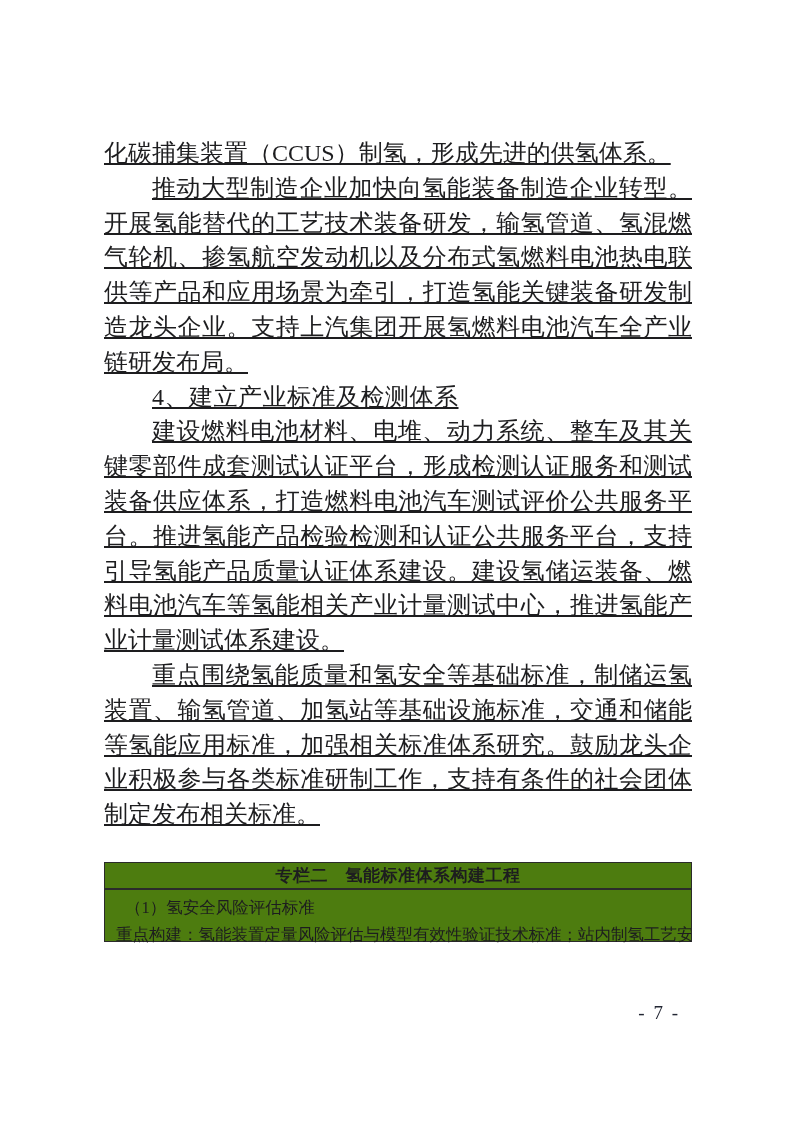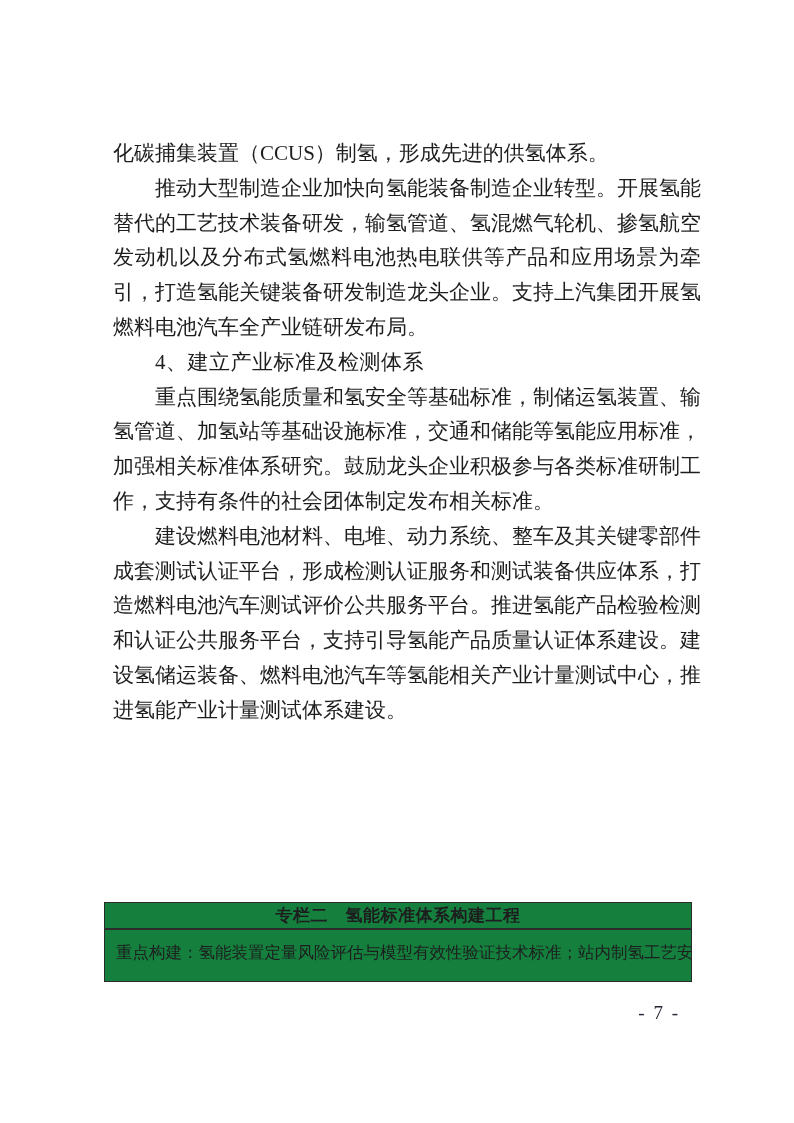--- a/index.html
+++ b/index.html
@@ -11,71 +11,71 @@
     position: relative;
     width: 794px;
     height: 1123px;
     background: #ffffff;
     overflow: hidden;
     font-family: "Liberation Serif", "DejaVu Serif", serif;
     color: #1d1d1f;
   }
   .content {
     position: absolute;
-    left: 113px;
+    left: 104px;
     top: 136px;
     width: 588px;
-    font-size: 21px;
+    font-size: 24px;
     line-height: 34.8px;
     text-align: justify;
+    text-decoration: underline;
   }
   .para {
     margin: 0;
     padding: 0;
     text-indent: 2em;
   }
   .para.no-indent {
     text-indent: 0;
   }
   .para.heading {
     text-indent: 2em;
     letter-spacing: 0.5px;
   }
   .column-box {
     position: absolute;
     left: 104px;
-    top: 902px;
+    top: 862px;
     width: 588px;
     height: 80px;
     box-sizing: border-box;
     border: 1.5px solid #2b2b2b;
     font-size: 16.5px;
     line-height: 22px;
     color: #1d1d1f;
-    background: #15803d;
+    background: #4d7c0f;
   }
   .column-box-header {
     height: 25px;
     line-height: 25px;
     text-align: center;
     font-weight: bold;
     font-size: 17px;
     border-bottom: 2px solid #2b2b2b;
     letter-spacing: 0.5px;
   }
   .column-box-row-1 {
     padding: 7px 6px 0 20px;
     white-space: nowrap;
     overflow: hidden;
   }
   .column-box-row-2 {
     padding: 5px 4px 0 11px;
     white-space: nowrap;
     overflow: hidden;
-    margin-top: 7px;
   }
   .page-footer {
     position: absolute;
     left: 104px;
     top: 1002px;
     width: 588px;
     box-sizing: border-box;
     padding-right: 12px;
     text-align: right;
     font-size: 19px;
@@ -85,24 +85,25 @@
 </style>
 </head>
 <body>
 
 <div class="page">
 
   <div class="content">
     <p class="para no-indent">化碳捕集装置（CCUS）制氢，形成先进的供氢体系。</p>
     <p class="para">推动大型制造企业加快向氢能装备制造企业转型。开展氢能替代的工艺技术装备研发，输氢管道、氢混燃气轮机、掺氢航空发动机以及分布式氢燃料电池热电联供等产品和应用场景为牵引，打造氢能关键装备研发制造龙头企业。支持上汽集团开展氢燃料电池汽车全产业链研发布局。</p>
     <p class="para heading">4、建立产业标准及检测体系</p>
+    <p class="para">建设燃料电池材料、电堆、动力系统、整车及其关键零部件成套测试认证平台，形成检测认证服务和测试装备供应体系，打造燃料电池汽车测试评价公共服务平台。推进氢能产品检验检测和认证公共服务平台，支持引导氢能产品质量认证体系建设。建设氢储运装备、燃料电池汽车等氢能相关产业计量测试中心，推进氢能产业计量测试体系建设。</p>
     <p class="para">重点围绕氢能质量和氢安全等基础标准，制储运氢装置、输氢管道、加氢站等基础设施标准，交通和储能等氢能应用标准，加强相关标准体系研究。鼓励龙头企业积极参与各类标准研制工作，支持有条件的社会团体制定发布相关标准。</p>
-    <p class="para">建设燃料电池材料、电堆、动力系统、整车及其关键零部件成套测试认证平台，形成检测认证服务和测试装备供应体系，打造燃料电池汽车测试评价公共服务平台。推进氢能产品检验检测和认证公共服务平台，支持引导氢能产品质量认证体系建设。建设氢储运装备、燃料电池汽车等氢能相关产业计量测试中心，推进氢能产业计量测试体系建设。</p>
   </div>
 
   <div class="column-box">
     <div class="column-box-header">专栏二　氢能标准体系构建工程</div>
+    <div class="column-box-row-1">（1）氢安全风险评估标准</div>
     <div class="column-box-row-2">重点构建：氢能装置定量风险评估与模型有效性验证技术标准；站内制氢工艺安</div>
   </div>
 
   <div class="page-footer">- 7 -</div>
 
 </div>
 
 </body></html>

